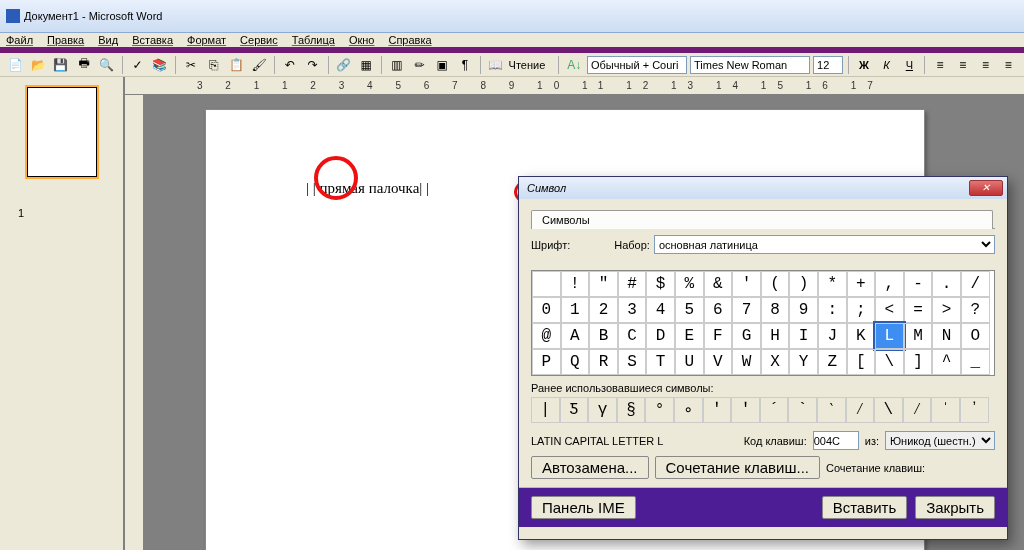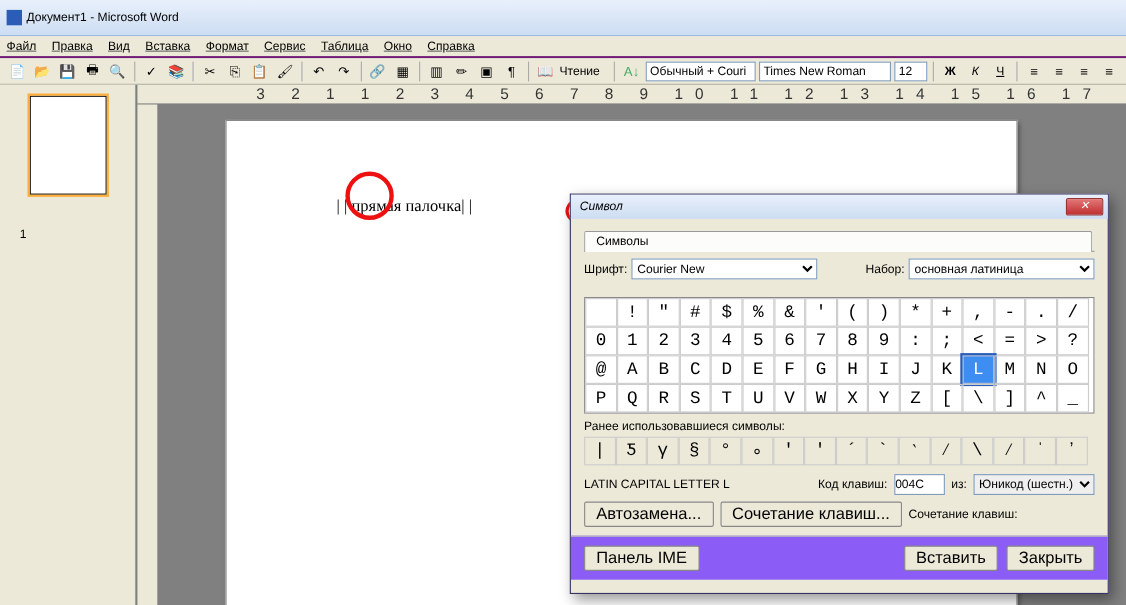--- a/index.html
+++ b/index.html
@@ -1,30 +1,30 @@
 <!DOCTYPE html>
 <html><head>
 <meta charset="utf-8">
 <style>
   * { box-sizing: border-box; margin: 0; padding: 0; font-family: Tahoma, sans-serif; font-size: 11px; }
   body { background: #fff; width: 1024px; height: 550px; overflow: hidden; position: relative; }
   .titlebar { background: linear-gradient(#e8f0fc,#cdddf2); height: 22px; display: flex; align-items: center; padding: 16px 6px; border-bottom: 1px solid #8ca9d6; }
   .titlebar .wicon { width: 14px; height: 14px; background: #2a5cb8; margin-right: 4px; }
-  .menubar { background: #ece9d8; height: 20px; display: flex; align-items: center; padding: 0 6px; gap: 14px; border-bottom: 2px solid #701a75; }
+  .menubar { background: #ece9d8; height: 20px; display: flex; align-items: center; padding: 0 6px; gap: 14px; border-bottom: 6px solid #701a75; }
   .menubar span { text-decoration: underline; text-decoration-color: #666; }
   .toolbar1, .toolbar2 { background: #ece9d8; height: 24px; display: flex; align-items: center; padding: 0 6px; gap: 3px; border-bottom: 1px solid #c8c4b2; }
   .tb-btn { width: 20px; height: 20px; border: 1px solid transparent; display: flex; align-items: center; justify-content: center; font-size: 12px; }
   .tb-sep { width: 1px; height: 18px; background: #aaa; margin: 0 2px; }
   .tb-input { border: 1px solid #7f9db9; background: #fff; height: 18px; padding: 0 3px; font-size: 11px; }
   .workspace { display: flex; height: 484px; background: #808080; position: relative; }
   .thumbpane { width: 125px; background: #ece9d8; border-right: 2px solid #808080; padding: 10px; }
   .thumb { width: 70px; height: 90px; background: #fff; border: 1px solid #000; margin: 0 auto; outline: 2px solid #ffae3b; }
   .thumb-num { text-align: left; margin-top: 30px; padding-left: 8px; }
   .docarea { flex: 1; background: #808080; display: flex; flex-direction: column; position: relative; }
-  .hruler { height: 18px; background: #ece9d8; display: flex; align-items: center; font-size: 14px; color: #333; padding-left: 108px; letter-spacing: 11px; word-spacing: -2px; }
+  .hruler { height: 18px; background: #ece9d8; display: flex; align-items: center; font-size: 10px; color: #333; padding-left: 72px; letter-spacing: 11px; word-spacing: -2px; }
   .page { background: #fff; margin: 15px 0 0 80px; width: 720px; height: 480px; border: 1px solid #888; box-shadow: 2px 3px 4px rgba(0,0,0,0.3); padding: 70px 100px; position: relative; }
   .doctext { font-family: "Times New Roman", serif; font-size: 15px; }
   .vruler { position: absolute; left: 0; top: 18px; bottom: 0; width: 18px; background: #ece9d8; font-size: 9px; writing-mode: vertical-rl; }
   .circle { position: absolute; border: 4px solid #e11; border-radius: 50%; pointer-events: none; }
   .c1 { width: 44px; height: 44px; left: 314px; top: 156px; }
   .c2 { width: 90px; height: 28px; left: 514px; top: 178px; border-radius: 20px/14px; border-width: 3px; }
   .c3 { width: 32px; height: 32px; left: 530px; top: 424px; }
 
   .dialog { position: absolute; left: 518px; top: 176px; width: 490px; height: 364px; border: 1px solid #336; background: #ece9d8; box-shadow: 4px 5px 12px rgba(0,0,0,0.4); }
   .dlg-title { background: linear-gradient(#e8f0fc,#cdddf2); height: 22px; display: flex; align-items: center; justify-content: space-between; padding: 0 4px 0 8px; font-style: italic; }
@@ -41,21 +41,21 @@
   .sym-cell { width: 28.6px; height: 26px; border: 1px solid #ccc; display: flex; align-items: center; justify-content: center; font-family: "Courier New", monospace; font-size: 16px; }
   .sym-cell.sel { background: #3e8df0; color: #fff; outline: 2px solid #2a5cb8; }
   .recent-label { font-size: 11px; margin: 6px 0 3px; }
   .recent-row { display: flex; }
   .recent-row .sym-cell { width: 28.6px; }
   .infobar { display: flex; align-items: center; gap: 6px; margin: 8px 0 6px; }
   .infobar .lbl { font-size: 11px; }
   .infobar input, .infobar select { border: 1px solid #7f9db9; height: 19px; font-size: 11px; }
   .btnrow { display: flex; gap: 6px; }
   .wbtn { border: 1px solid #888; background: #ece9d8; padding: 2px 10px; font-size: 15px; border-radius: 2px; }
-  .dlg-ftr { display: flex; justify-content: space-between; border-top: 1px solid #bbb; padding: 8px 12px; background: #8b5cf6; }
+  .dlg-ftr { display: flex; justify-content: space-between; border-top: 1px solid #bbb; padding: 8px 12px; background: #4c1d95; }
 </style>
 </head>
 <body>
 
 <div class="titlebar">
   <div class="wicon"></div>
   <span>Документ1 - Microsoft Word</span>
 </div>
 
 <div class="menubar">
@@ -142,21 +142,20 @@
   <div class="dlg-title">
     <span>Символ</span>
     <div class="dlg-close">✕</div>
   </div>
   <div class="dlg-body">
     <div class="tabs">
       <div class="tab active">Символы</div>
     </div>
     <div class="row">
       <label>Шрифт:</label>
-      <select><option>Courier New</option></select>
       <label style="margin-left:40px">Набор:</label>
       <select><option>основная латиница</option></select>
     </div>
     <div class="sym-grid" id="sym-grid">
         <div class="sym-row">
           <div class="sym-cell"> </div>
           <div class="sym-cell">!</div>
           <div class="sym-cell">"</div>
           <div class="sym-cell">#</div>
           <div class="sym-cell">$</div>

